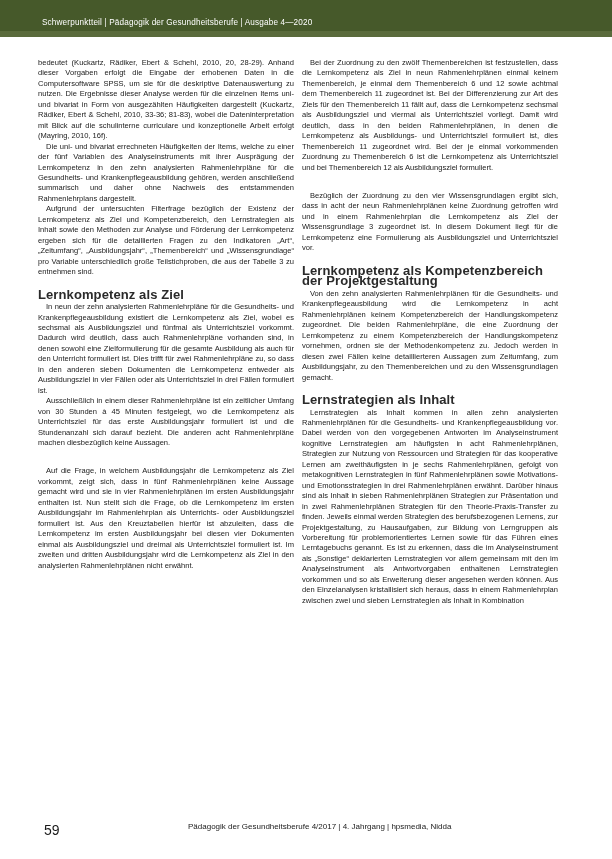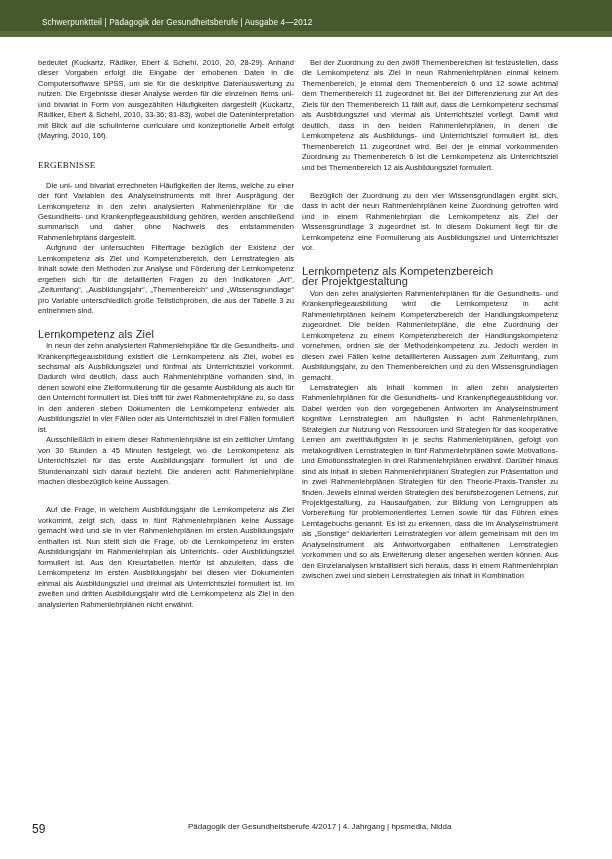--- a/index.html
+++ b/index.html
@@ -76,67 +76,66 @@
     font-size: 13.5px;
     font-weight: normal;
     font-variant: small-caps;
     text-transform: lowercase;
     letter-spacing: 0.3px;
     color: #1a1a1a;
     font-family: "Liberation Serif", serif;
   }
   h3.sub-title {
     margin: 12px 0 2px 0;
-    font-size: 11px;
-    font-weight: normal;
+    font-size: 13px;
+    font-weight: bold;
     color: #2a2a2a;
     line-height: 10.6px;
     letter-spacing: 0.1px;
   }
   h3.sub-title.first { }
 
   
   .footer {
     position: absolute;
     left: 0;
     top: 822px;
     width: 612px;
     height: 20px;
   }
   .footer-page-number {
     position: absolute;
-    left: 32px;
+    left: 44px;
     top: 0;
-    font-size: 12px;
+    font-size: 14px;
     color: #1a1a1a;
   }
   .footer-center {
     position: absolute;
     left: 160px;
     top: 0;
     width: 400px;
     font-size: 8px;
     color: #1a1a1a;
     white-space: nowrap;
     padding-left: 28px;
   }
 </style>
 </head>
 <body>
 
 <div class="header-bar"></div>
 <div class="header-bar-shade"></div>
-<div class="header-text">Schwerpunktteil | Pädagogik der Gesundheitsberufe | Ausgabe 4—2012</div>
+<div class="header-text">Schwerpunktteil | Pädagogik der Gesundheitsberufe | Ausgabe 4—2020</div>
 
 <div class="page">
 
   <div class="col col-left">
     <p class="para">bedeutet (Kuckartz, Rädiker, Ebert &amp; Schehl, 2010, 20, 28-29). Anhand dieser Vorgaben erfolgt die Eingabe der erhobenen Daten in die Computersoftware SPSS, um sie für die deskriptive Datenauswertung zu nutzen. Die Ergebnisse dieser Analyse werden für die einzelnen Items uni- und bivariat in Form von ausgezählten Häufigkeiten dargestellt (Kuckartz, Rädiker, Ebert &amp; Schehl, 2010, 33-36; 81-83), wobei die Dateninterpretation mit Blick auf die schulinterne curriculare und konzeptionelle Arbeit erfolgt (Mayring, 2010, 16f).</p>
 
-    <h2 class="section-title">Ergebnisse</h2>
 
     <p class="para indent">Die uni- und bivariat errechneten Häufigkeiten der Items, welche zu einer der fünf Variablen des Analyseinstruments mit ihrer Ausprägung der Lernkompetenz in den zehn analysierten Rahmenlehrpläne für die Gesundheits- und Krankenpflegeausbildung gehören, werden anschließend summarisch und daher ohne Nachweis des entstammenden Rahmenlehrplans dargestellt.</p>
     <p class="para indent">Aufgrund der untersuchten Filterfrage bezüglich der Existenz der Lernkompetenz als Ziel und Kompetenzbereich, den Lernstrategien als Inhalt sowie den Methoden zur Analyse und Förderung der Lernkompetenz ergeben sich für die detaillierten Fragen zu den Indikatoren „Art“, „Zeitumfang“, „Ausbildungsjahr“, „Themenbereich“ und „Wissensgrundlage“ pro Variable unterschiedlich große Teilstichproben, die aus der Tabelle 3 zu entnehmen sind.</p>
 
     <h3 class="sub-title first">Lernkompetenz als Ziel</h3>
 
     <p class="para indent">In neun der zehn analysierten Rahmenlehrpläne für die Gesundheits- und Krankenpflegeausbildung existiert die Lernkompetenz als Ziel, wobei es sechsmal als Ausbildungsziel und fünfmal als Unterrichtsziel vorkommt. Dadurch wird deutlich, dass auch Rahmenlehrpläne vorhanden sind, in denen sowohl eine Zielformulierung für die gesamte Ausbildung als auch für den Unterricht formuliert ist. Dies trifft für zwei Rahmenlehrpläne zu, so dass in den anderen sieben Dokumenten die Lernkompetenz entweder als Ausbildungsziel in vier Fällen oder als Unterrichtsziel in drei Fällen formuliert ist.</p>
     <p class="para indent">Ausschließlich in einem dieser Rahmenlehrpläne ist ein zeitlicher Umfang von 30 Stunden à 45 Minuten festgelegt, wo die Lernkompetenz als Unterrichtsziel für das erste Ausbildungsjahr formuliert ist und die Stundenanzahl sich darauf bezieht. Die anderen acht Rahmenlehrpläne machen diesbezüglich keine Aussagen.</p>
     <p class="para indent gap">Auf die Frage, in welchem Ausbildungsjahr die Lernkompetenz als Ziel vorkommt, zeigt sich, dass in fünf Rahmenlehrplänen keine Aussage gemacht wird und sie in vier Rahmenlehrplänen im ersten Ausbildungsjahr enthalten ist. Nun stellt sich die Frage, ob die Lernkompetenz im ersten Ausbildungsjahr im Rahmenlehrplan als Unterrichts- oder Ausbildungsziel formuliert ist. Aus den Kreuztabellen hierfür ist abzuleiten, dass die Lernkompetenz im ersten Ausbildungsjahr bei diesen vier Dokumenten einmal als Ausbildungsziel und dreimal als Unterrichtsziel formuliert ist. Im zweiten und dritten Ausbildungsjahr wird die Lernkompetenz als Ziel in den analysierten Rahmenlehrplänen nicht erwähnt.</p>
   </div>
@@ -145,20 +144,21 @@
     <p class="para indent">Bei der Zuordnung zu den zwölf Themenbereichen ist festzustellen, dass die Lernkompetenz als Ziel in neun Rahmenlehrplänen einmal keinem Themenbereich, je einmal dem Themenbereich 6 und 12 sowie achtmal dem Themenbereich 11 zugeordnet ist. Bei der Differenzierung zur Art des Ziels für den Themenbereich 11 fällt auf, dass die Lernkompetenz sechsmal als Ausbildungsziel und viermal als Unterrichtsziel vorliegt. Damit wird deutlich, dass in den beiden Rahmenlehrplänen, in denen die Lernkompetenz als Ausbildungs- und Unterrichtsziel formuliert ist, dies Themenbereich 11 zugeordnet wird. Bei der je einmal vorkommenden Zuordnung zu Themenbereich 6 ist die Lernkompetenz als Unterrichtsziel und bei Themenbereich 12 als Ausbildungsziel formuliert.</p>
     <p class="para indent gap">Bezüglich der Zuordnung zu den vier Wissensgrundlagen ergibt sich, dass in acht der neun Rahmenlehrplänen keine Zuordnung getroffen wird und in einem Rahmenlehrplan die Lernkompetenz als Ziel der Wissensgrundlage 3 zugeordnet ist. In diesem Dokument liegt für die Lernkompetenz eine Formulierung als Ausbildungsziel und Unterrichtsziel vor.</p>
 
     <h3 class="sub-title">
       <span>Lernkompetenz als Kompetenzbereich</span><br>
       <span>der Projektgestaltung</span>
     </h3>
 
     <p class="para indent">Von den zehn analysierten Rahmenlehrplänen für die Gesundheits- und Krankenpflegeausbildung wird die Lernkompetenz in acht Rahmenlehrplänen keinem Kompetenzbereich der Handlungskompetenz zugeordnet. Die beiden Rahmenlehrpläne, die eine Zuordnung der Lernkompetenz zu einem Kompetenzbereich der Handlungskompetenz vornehmen, ordnen sie der Methodenkompetenz zu. Jedoch werden in diesen zwei Fällen keine detaillierteren Aussagen zum Zeitumfang, zum Ausbildungsjahr, zu den Themenbereichen und zu den Wissensgrundlagen gemacht.</p>
 
+    <h3 class="sub-title">Lernstrategien als Inhalt</h3>
 
     <p class="para indent">Lernstrategien als Inhalt kommen in allen zehn analysierten Rahmenlehrplänen für die Gesundheits- und Krankenpflegeausbildung vor. Dabei werden von den vorgegebenen Antworten im Analyseinstrument kognitive Lernstrategien am häufigsten in acht Rahmenlehrplänen, Strategien zur Nutzung von Ressourcen und Strategien für das kooperative Lernen am zweithäufigsten in je sechs Rahmenlehrplänen, gefolgt von metakognitiven Lernstrategien in fünf Rahmenlehrplänen sowie Motivations- und Emotionsstrategien in drei Rahmenlehrplänen erwähnt. Darüber hinaus sind als Inhalt in sieben Rahmenlehrplänen Strategien zur Präsentation und in zwei Rahmenlehrplänen Strategien für den Theorie-Praxis-Transfer zu finden. Jeweils einmal werden Strategien des berufsbezogenen Lernens, zur Projektgestaltung, zu Hausaufgaben, zur Bildung von Lerngruppen als Vorbereitung für problemorientiertes Lernen sowie für das Führen eines Lerntagebuchs genannt. Es ist zu erkennen, dass die im Analyseinstrument als „Sonstige“ deklarierten Lernstrategien vor allem gemeinsam mit den im Analyseinstrument als Antwortvorgaben enthaltenen Lernstrategien vorkommen und so als Erweiterung dieser angesehen werden können. Aus den Einzelanalysen kristallisiert sich heraus, dass in einem Rahmenlehrplan zwischen zwei und sieben Lernstrategien als Inhalt in Kombination</p>
   </div>
 
 </div>
 
 <div class="footer">
   <div class="footer-page-number">59</div>
   <div class="footer-center">Pädagogik der Gesundheitsberufe 4/2017  |  4. Jahrgang  |  hpsmedia, Nidda</div>
 </div>

